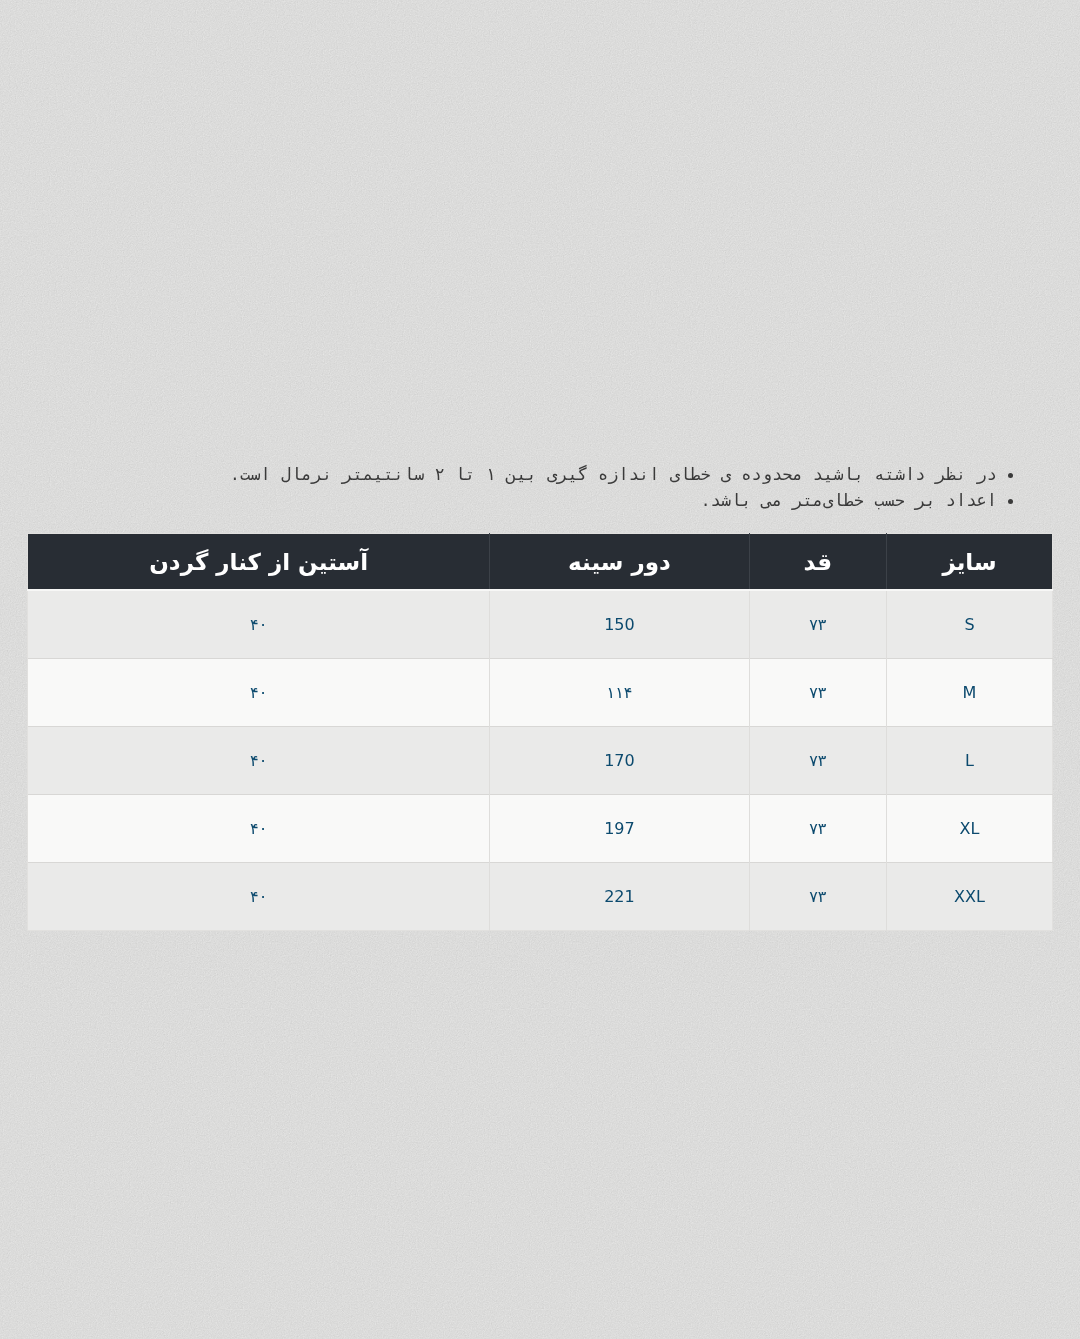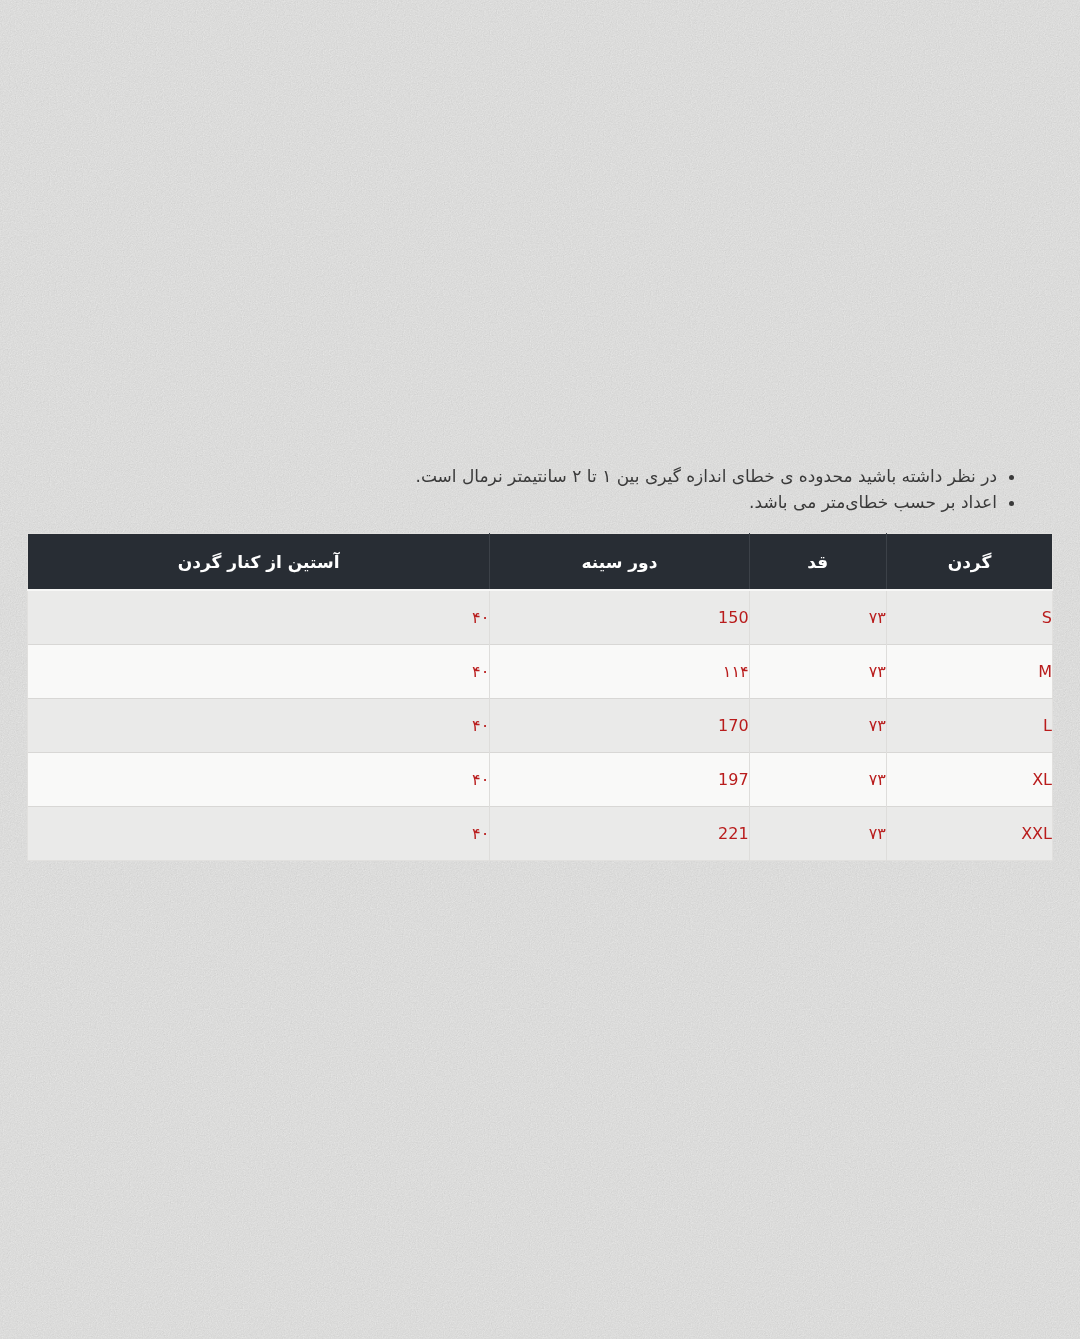--- a/index.html
+++ b/index.html
@@ -26,20 +26,21 @@
     right: 27px;
     width: 1026px;
     z-index: 1;
     direction: rtl;
   }
   ul.notes {
     margin: 463px 0 0 0;
     padding: 0 56px 0 0;
     list-style: disc;
     text-align: right;
+    font-family: Liberation Mono, monospace;
   }
   ul.notes li {
     font-size: 17px;
     line-height: 26px;
     color: #3a3a3a;
   }
   table.size-table {
     width: 100%;
     margin-top: 18px;
     border-collapse: collapse;
@@ -48,40 +49,40 @@
     table-layout: fixed;
   }
   col.c-size   { width: 16.2%; }
   col.c-height { width: 13.4%; }
   col.c-chest  { width: 25.3%; }
   col.c-sleeve { width: 45.1%; }
   table.size-table thead th {
     background: #282d34;
     color: #ffffff;
     height: 55px;
-    font-size: 17px;
+    font-size: 23px;
     font-weight: 700;
     text-align: center;
     vertical-align: middle;
     border-left: 1px solid #3c4148;
     border-bottom: 2px solid #f7f7f6;
     padding: 0;
   }
   table.size-table thead th:last-child {
     border-left: 1px solid #e1e0de;
   }
   table.size-table tbody td {
     height: 53px;
     font-size: 16px;
-    color: #b91c1c;
-    text-align: right;
+    color: #0c4a6e;
+    text-align: center;
     vertical-align: middle;
     border-left: 1px solid #dedddb;
     border-top: 1px solid #d8d7d5;
-    padding: 0;
+    padding: 7px;
   }
   table.size-table tbody td:last-child {
     border-left: 1px solid #e1e0de;
   }
   table.size-table tbody tr:first-child td {
     border-top: none;
   }
   table.size-table tbody tr:nth-child(odd)  { background: #eaeae9; }
   table.size-table tbody tr:nth-child(even) { background: #f9f9f8; }
 </style>
@@ -105,21 +106,21 @@
 
   <table class="size-table">
     <colgroup>
       <col class="c-size">
       <col class="c-height">
       <col class="c-chest">
       <col class="c-sleeve">
     </colgroup>
     <thead>
       <tr>
-        <th>گردن</th>
+        <th>سایز</th>
         <th>قد</th>
         <th>دور سینه</th>
         <th>آستین از کنار گردن</th>
       </tr>
     </thead>
     <tbody>
       <tr>
         <td>S</td>
         <td>۷۳</td>
         <td>150</td>

